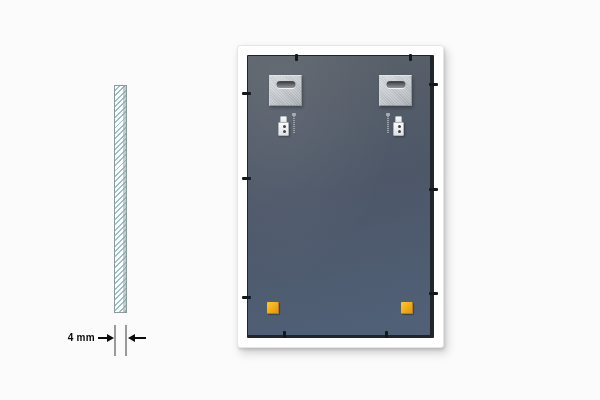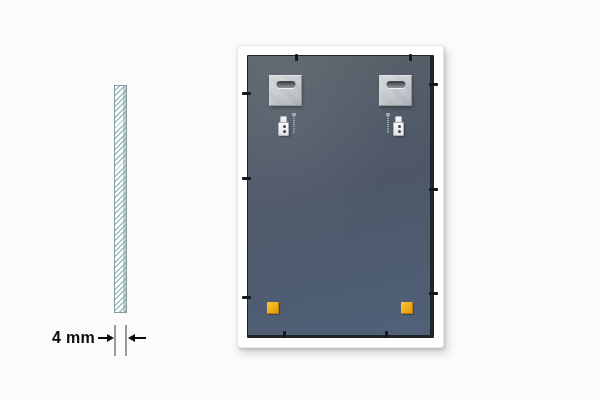--- a/index.html
+++ b/index.html
@@ -21,21 +21,21 @@
         var(--hatch,#9cc0c5) 2.4px 3.8px),
       var(--strip-fill,#fcffff);
     border:1px solid var(--strip-edge,#8b9c9e);
     box-shadow:inset -3px 0 0 rgba(150,162,164,.55);
   }
 
   
   .dim-label{
     position:absolute;left:38px;top:330px;width:57px;
     text-align:right;
-    font-size:16px;font-weight:600;letter-spacing:.3px;
+    font-size:10px;font-weight:600;letter-spacing:.3px;
     color:var(--ink,#0b0b0b);line-height:16px;
   }
   .ext{position:absolute;top:325px;width:2px;height:31px;background:var(--ext-line,#9a9a9a);}
   .ext-1{left:114px;} .ext-2{left:125px;}
   .shaft{position:absolute;top:337px;height:2px;background:var(--ink,#0b0b0b);}
   .shaft-r{left:98px;width:10px;} .shaft-l{left:135px;width:11px;}
   .head{position:absolute;top:334px;width:0;height:0;border-top:4px solid transparent;border-bottom:4px solid transparent;}
   .head-r{left:107px;border-left:7px solid var(--ink,#0b0b0b);}
   .head-l{left:128px;border-right:7px solid var(--ink,#0b0b0b);}
 

